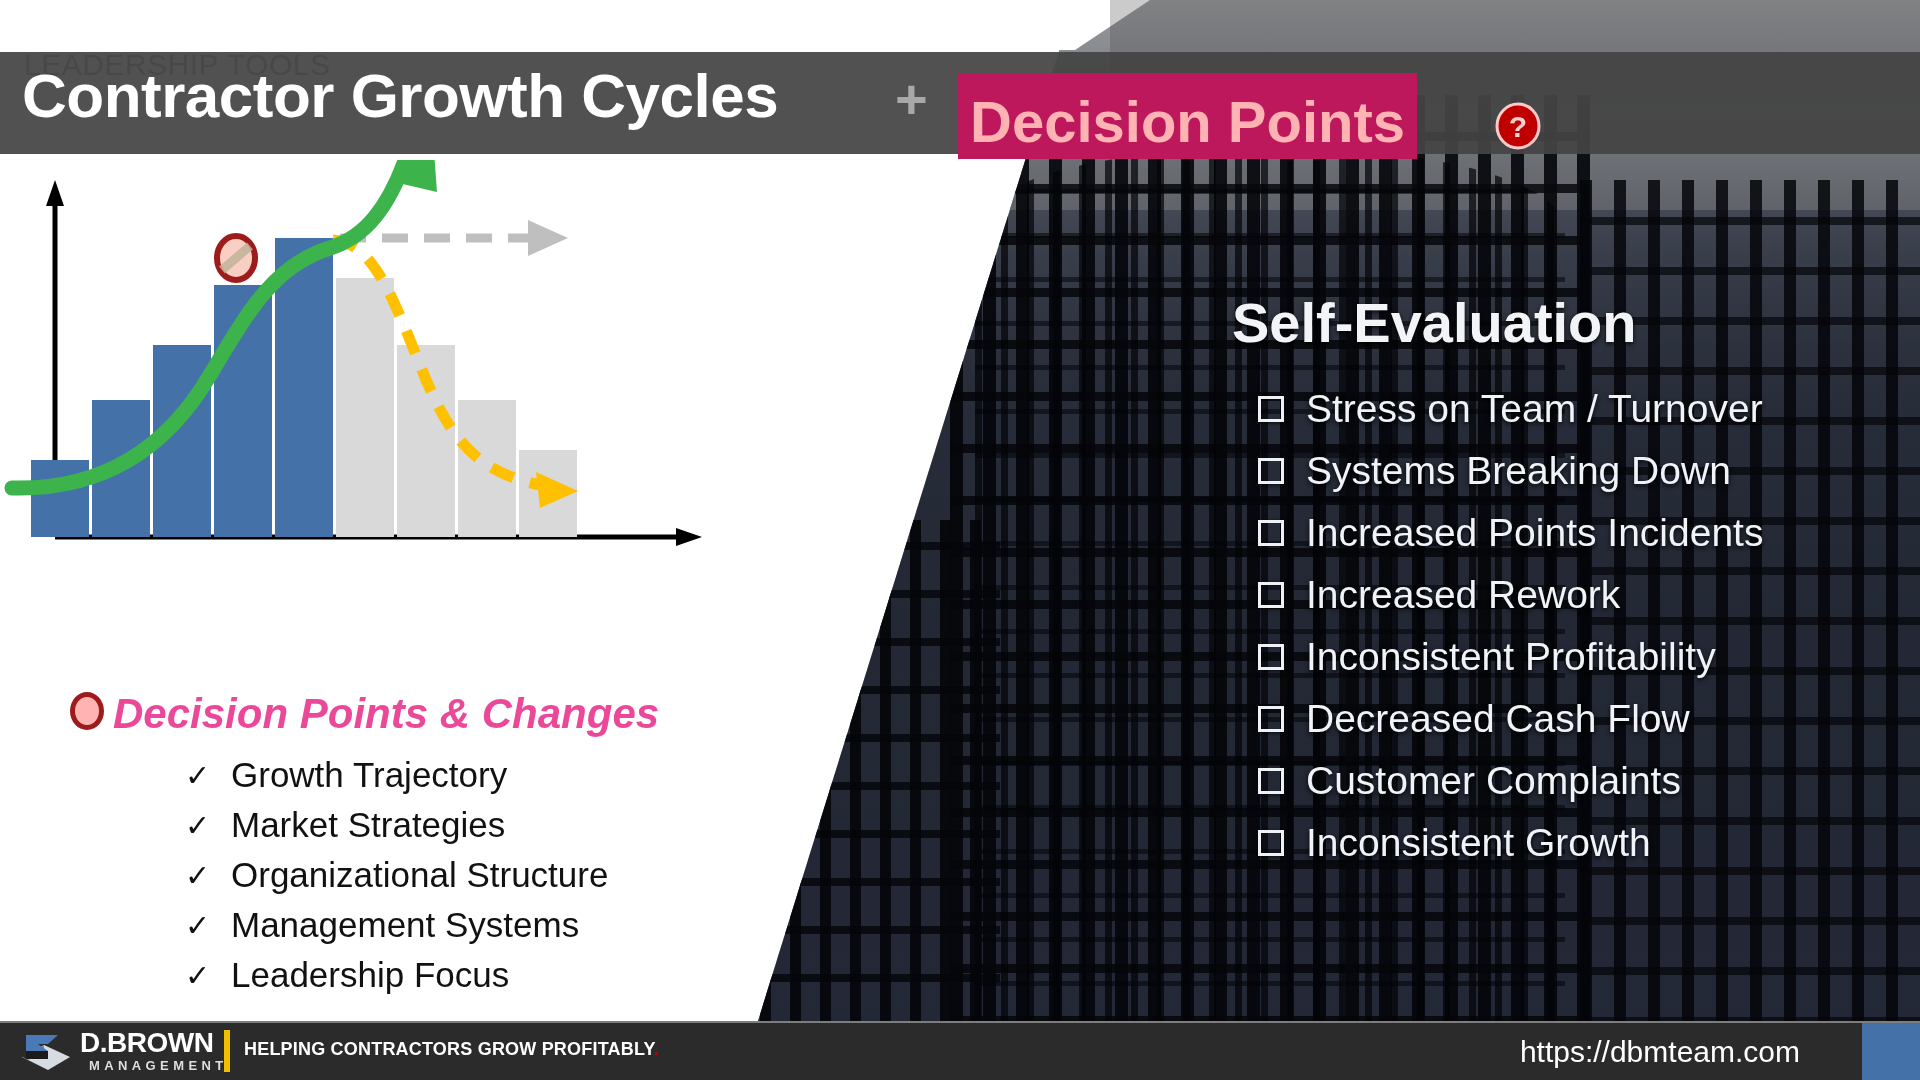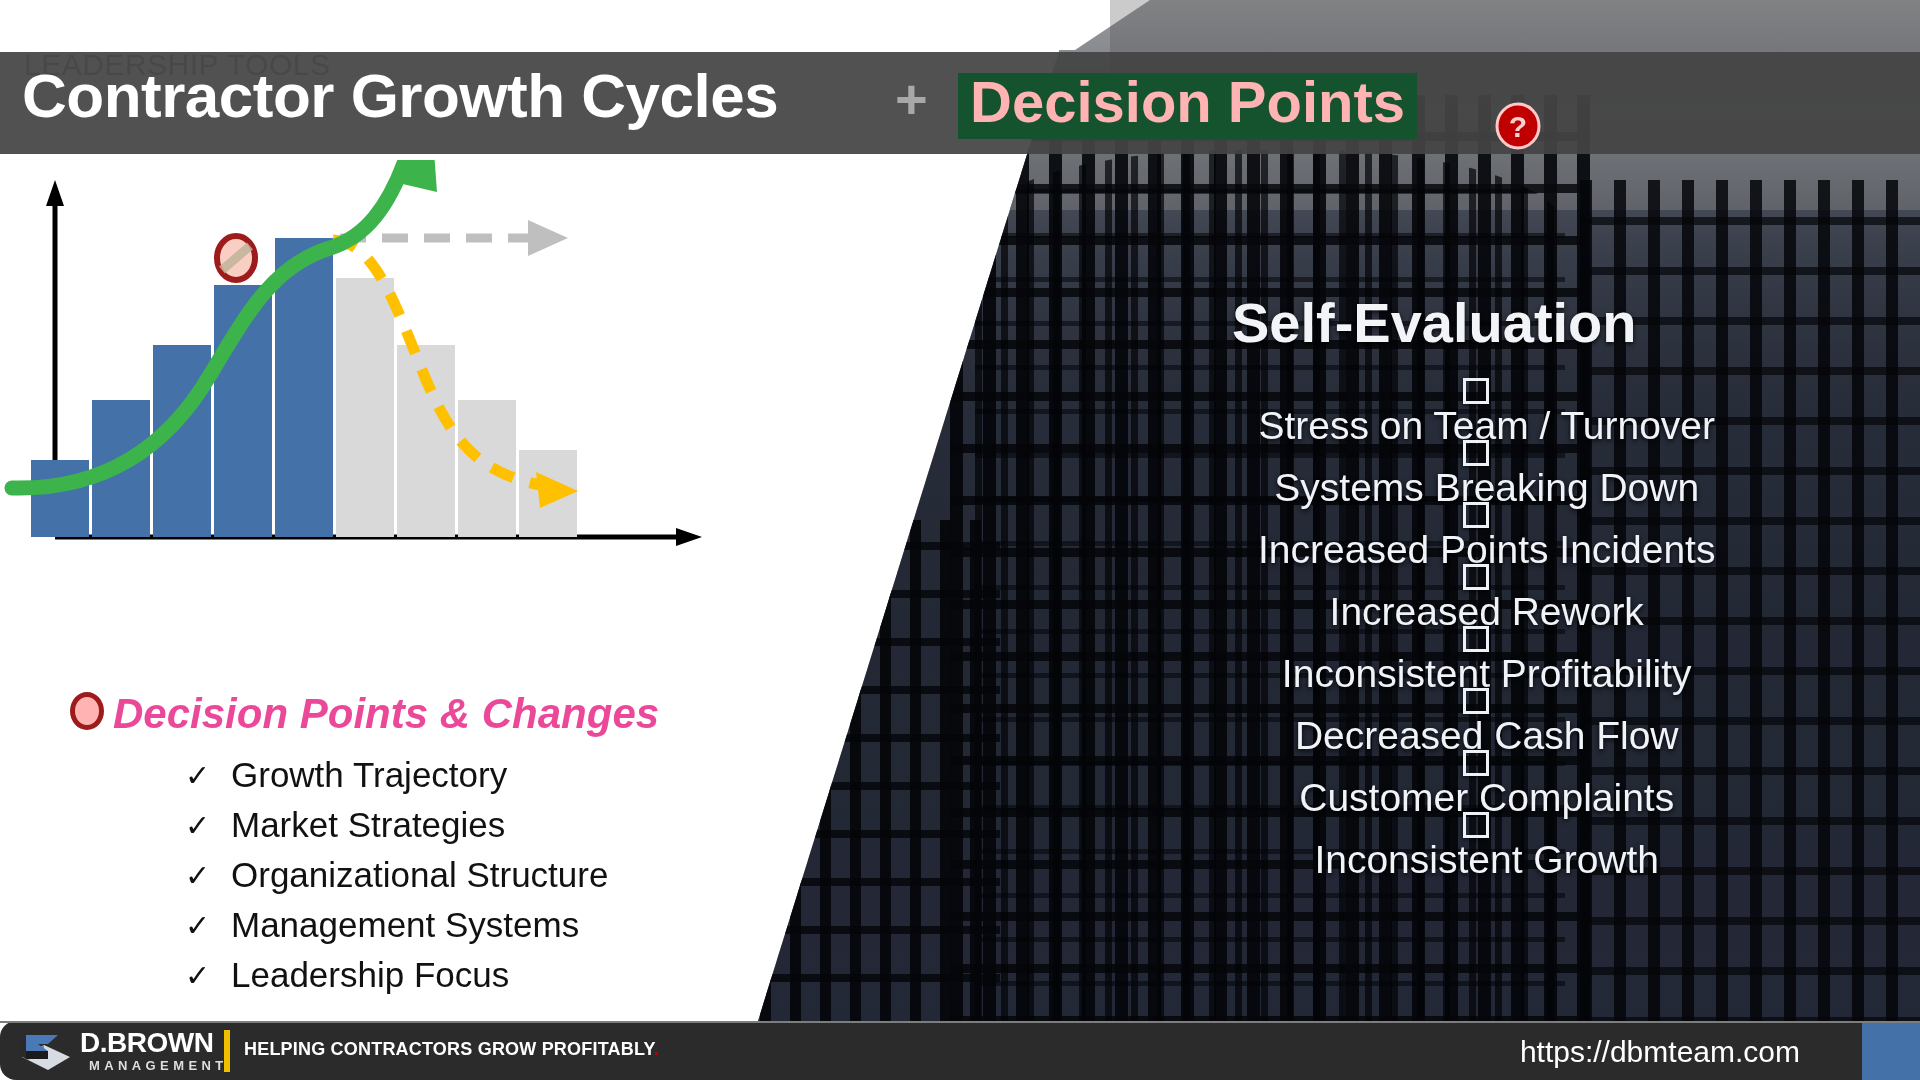--- a/index.html
+++ b/index.html
@@ -100,21 +100,21 @@
     position:absolute; left:22px; top:60px;
     font-size:62px; font-weight:bold; color:#ffffff; white-space:nowrap;
     letter-spacing:-.5px;
   }
   .title-plus {
     position:absolute; left:895px; top:66px;
     font-size:56px; font-weight:bold; color:#a8a8a8;
   }
   .title-chip {
     position:absolute; left:958px; top:73px;
-    background:#14532d; padding:0 12px 8px 12px;
+    background:#be185d; padding:20px 12px 8px 12px;
     font-size:58px; font-weight:bold; color:#ffb3b3; white-space:nowrap;
     line-height:1.0;
   }
   .help-badge {
     position:absolute; left:1494px; top:102px; width:48px; height:48px;
   }
 
   
   .chartwrap { position:absolute; left:0; top:160px; width:760px; height:430px; }
 
@@ -132,36 +132,35 @@
   .check-mark { font-size:30px; color:#111; width:46px; text-align:left; }
   .check-label { font-size:35px; color:#111; white-space:nowrap; }
 
   
   .se-title {
     position:absolute; left:1232px; top:290px;
     font-size:56px; font-weight:bold; color:#f2f4f8; white-space:nowrap;
     text-shadow: 0 2px 5px rgba(0,0,0,.85);
   }
   .se-list { position:absolute; left:1258px; top:378px; }
-  .se-row { display:flex; align-items:center; height:62px;flex-direction:column; }
+  .se-row { display:flex; align-items:center; height:62px; }
   .se-box {
     width:26px; height:26px; border:3px solid #eef1f6; background:transparent;
     margin-right:22px; flex:0 0 auto;
     box-shadow: 0 1px 4px rgba(0,0,0,.8);
   }
   .se-label {
     font-size:39px; color:#f0f3f8; white-space:nowrap;
     text-shadow: 0 2px 5px rgba(0,0,0,.9);
   }
 
   
   .footer {
     position:absolute; left:0; bottom:0; width:1920px; height:59px;
     background:#2b2b2b;
-    border-radius:16px;
   }
   .footer-top-line { position:absolute; left:0; top:0; width:1920px; height:2px; background:#7d7d7d; }
   .logo-cube { position:absolute; left:18px; top:8px; width:56px; height:44px; }
   .logo-name {
     position:absolute; left:80px; top:8px;
     font-size:28px; font-weight:bold; color:#fff; letter-spacing:-.5px; line-height:1;
   }
   .logo-sub {
     position:absolute; left:81px; top:38px;
     font-size:13px; font-weight:bold; color:#dedede; letter-spacing:4.4px; line-height:1;margin-left:8px;

